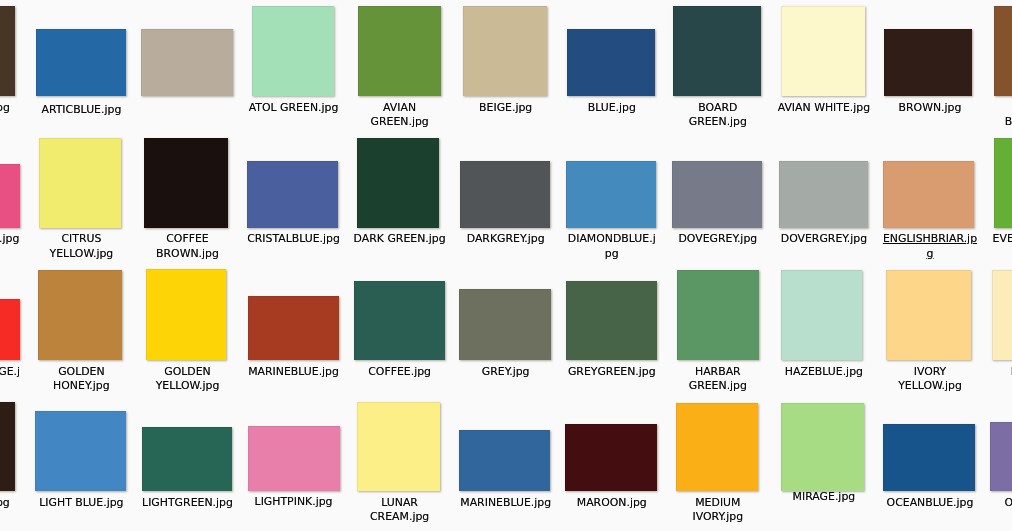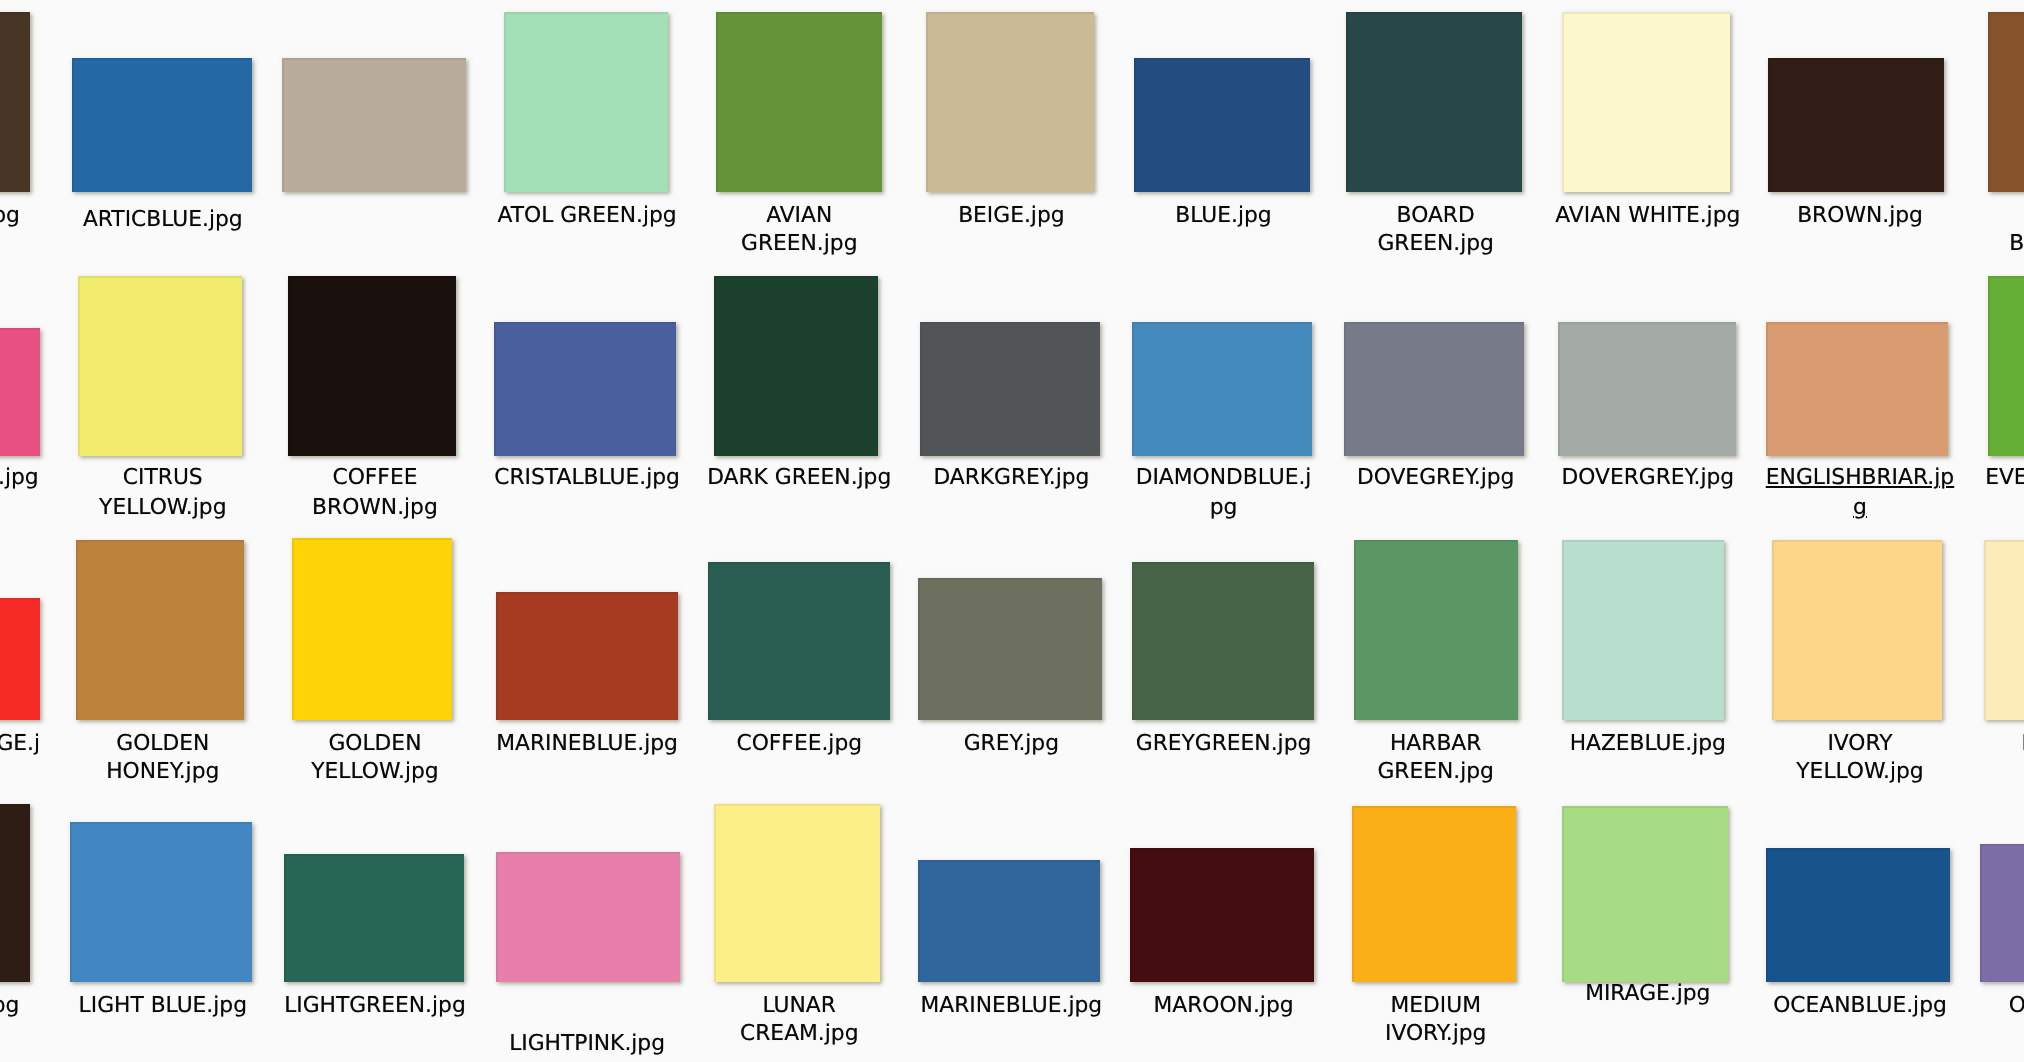--- a/index.html
+++ b/index.html
@@ -180,21 +180,21 @@
     <div class="cell">
       <span class="swatch" style="left:35px;top:411.0px;width:91px;height:80px;background:#4287c4;"></span>
       <span class="label" style="left:34.15px;top:495.5px;">LIGHT BLUE.jpg</span>
     </div>
     <div class="cell">
       <span class="swatch" style="left:142px;top:427.0px;width:90px;height:64px;background:#276654;"></span>
       <span class="label" style="left:140.23px;top:495.5px;">LIGHTGREEN.jpg</span>
     </div>
     <div class="cell">
       <span class="swatch" style="left:248px;top:426.0px;width:92px;height:65px;background:#e87fab;"></span>
-      <span class="label" style="left:246.30px;top:515px;">LIGHTPINK.jpg</span>
+      <span class="label" style="left:246.30px;top:495px;">LIGHTPINK.jpg</span>
     </div>
     <div class="cell">
       <span class="swatch" style="left:357px;top:402.0px;width:83px;height:89px;background:#fdef87;"></span>
       <span class="label" style="left:352.38px;top:495.5px;">LUNAR CREAM.jpg</span>
     </div>
     <div class="cell">
       <span class="swatch" style="left:459px;top:430.0px;width:91px;height:61px;background:#31669d;"></span>
       <span class="label" style="left:458.45px;top:495.5px;">MARINEBLUE.jpg</span>
     </div>
     <div class="cell">

